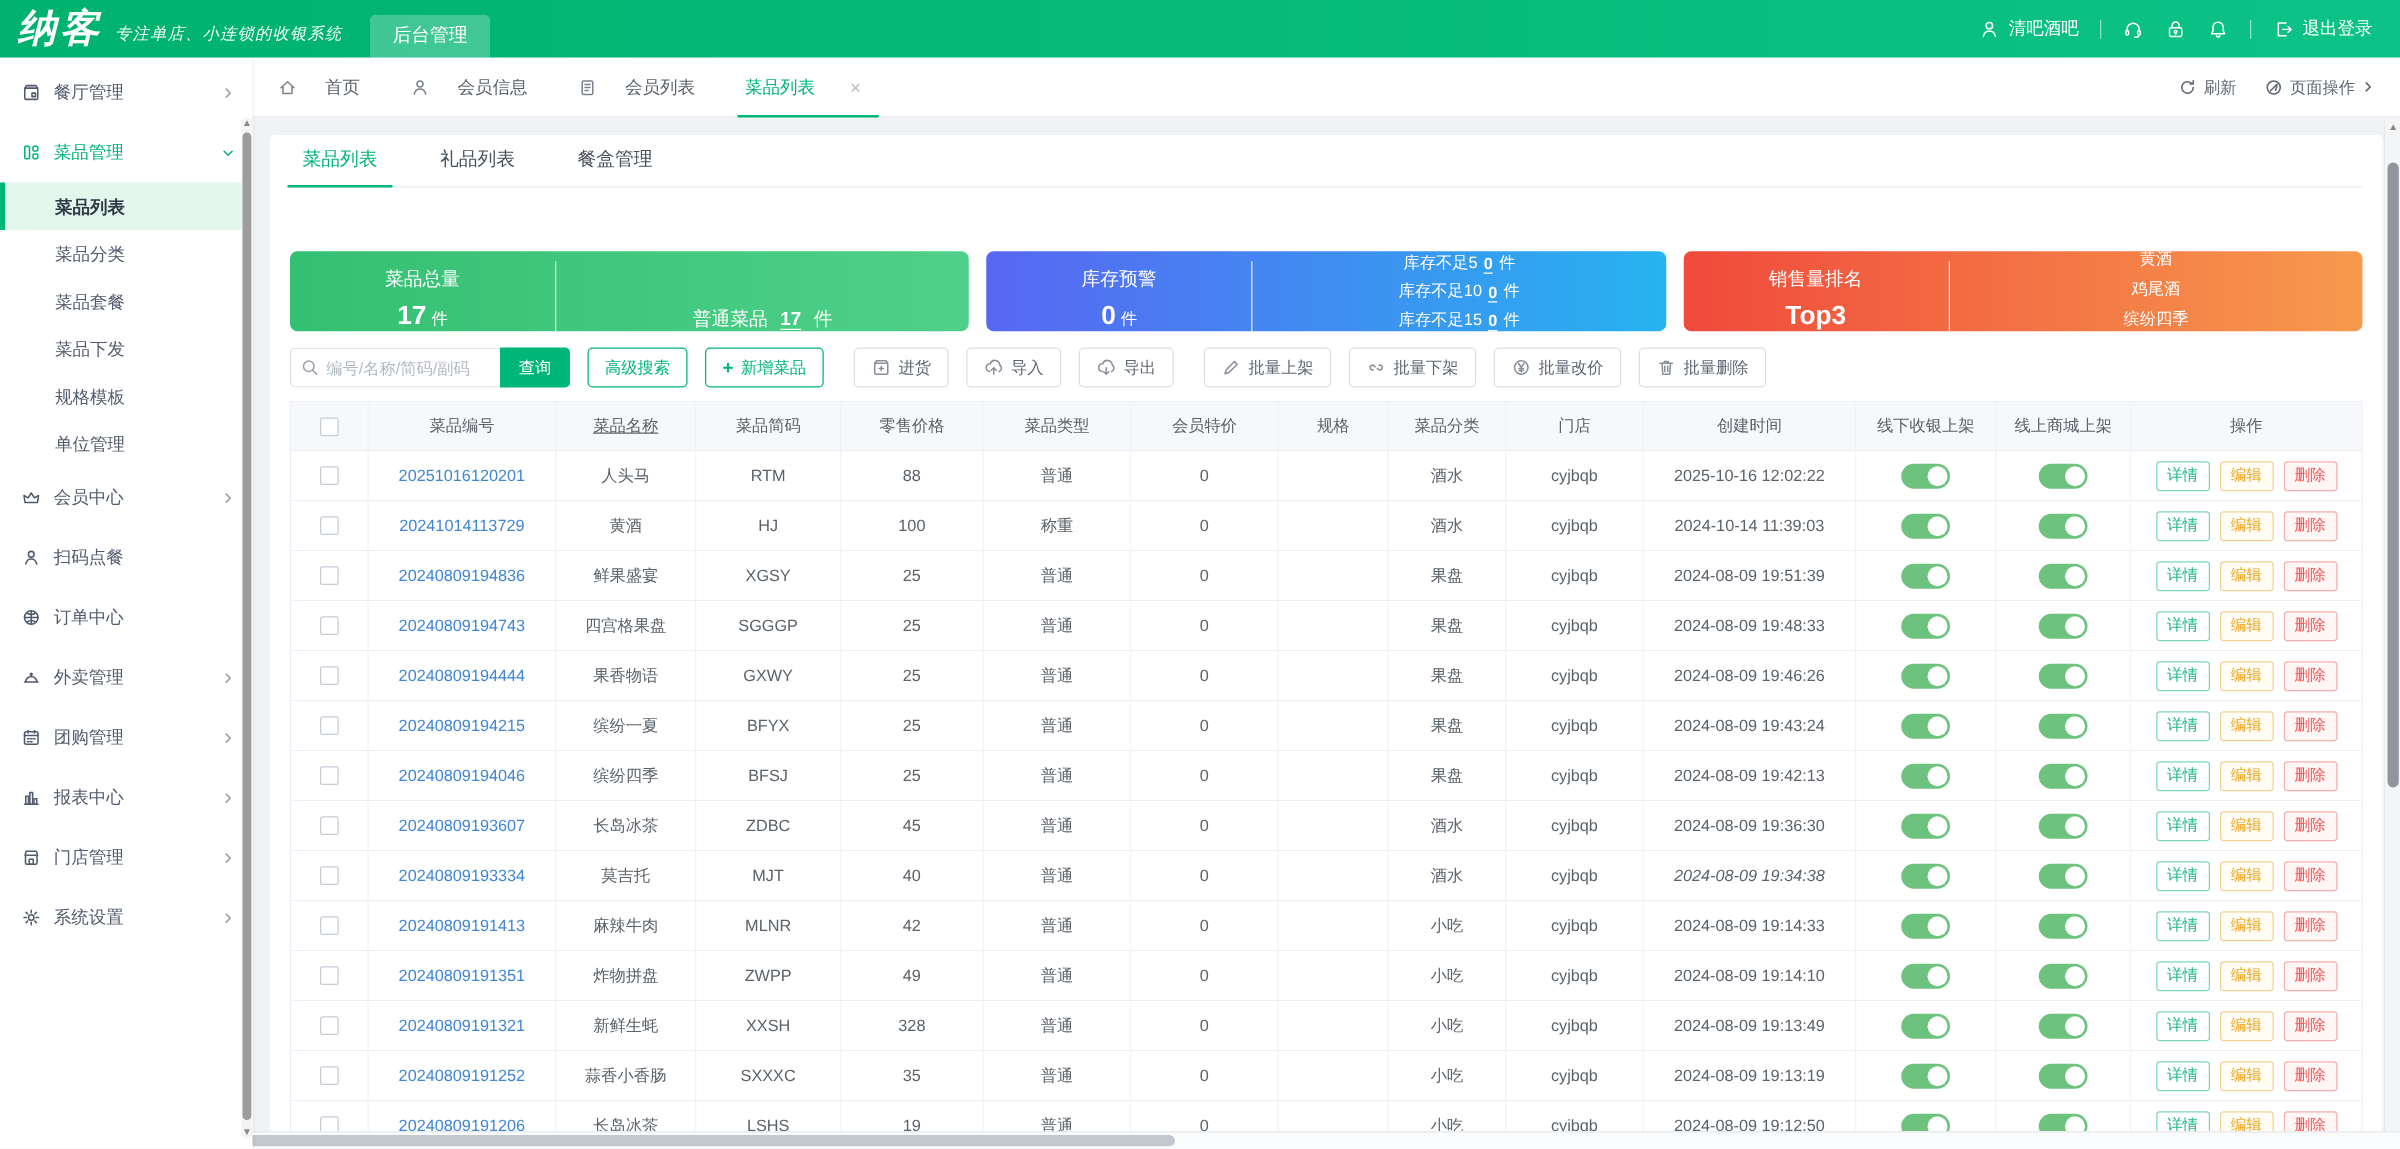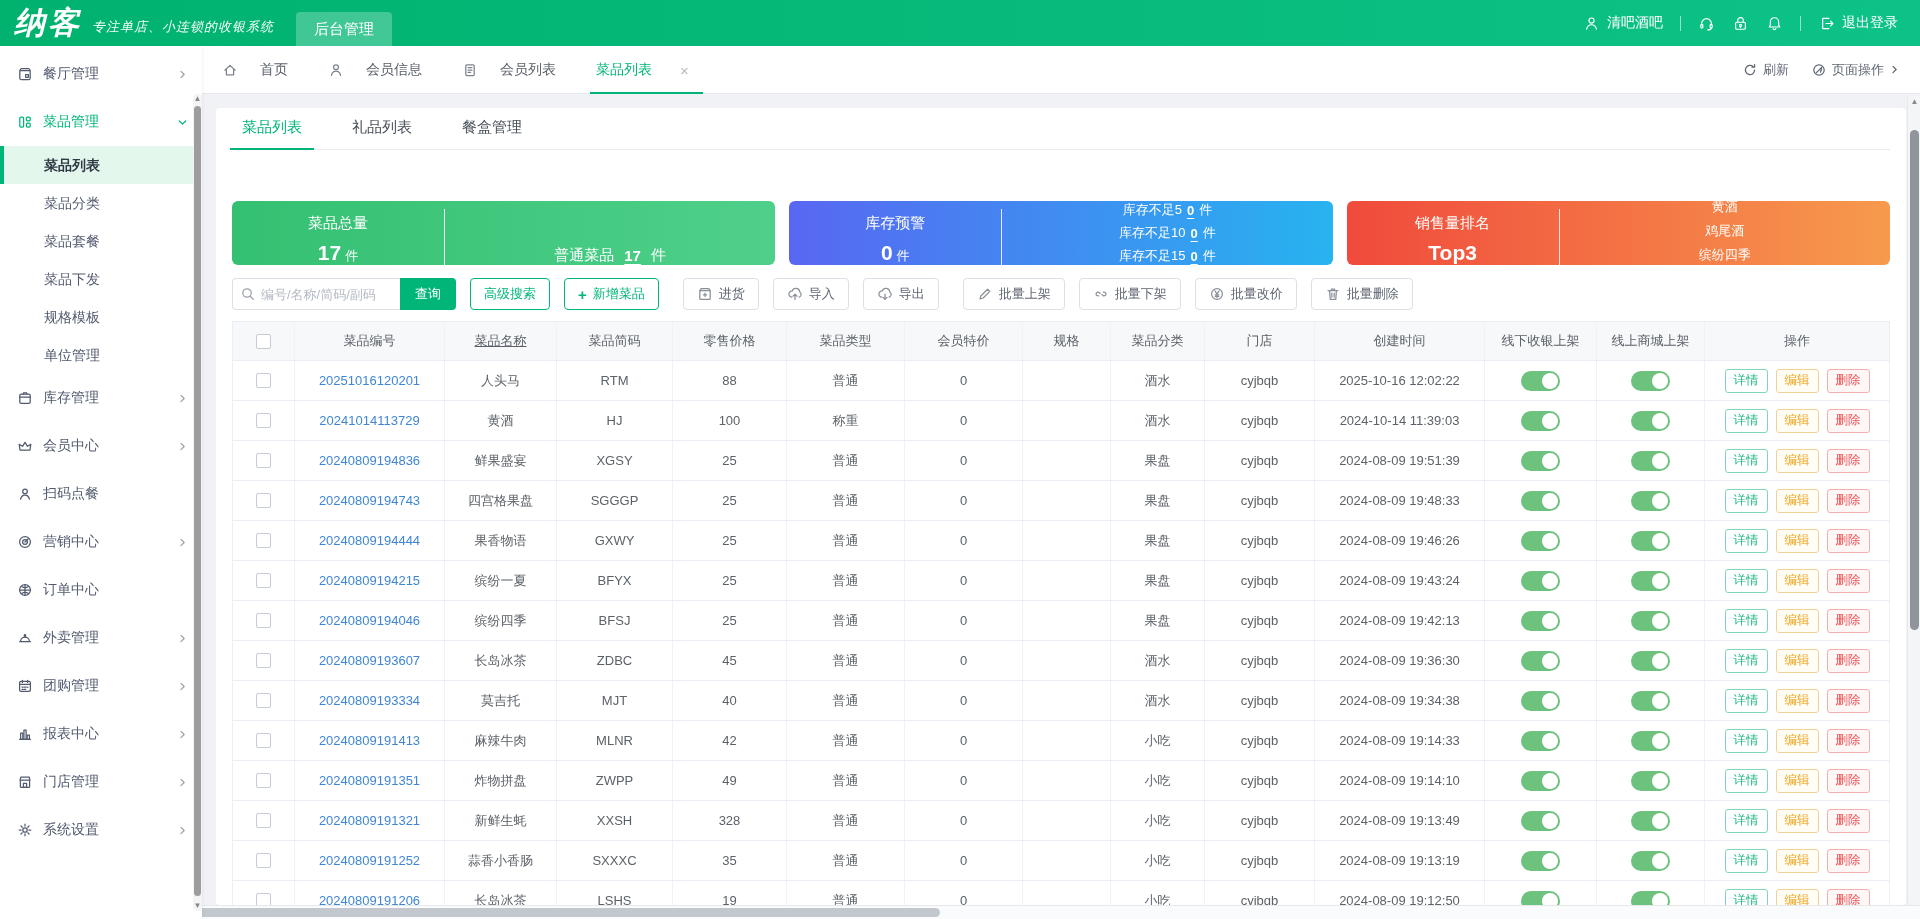--- a/index.html
+++ b/index.html
@@ -202,67 +202,38 @@
       </div>
       <div class="side-sub-item active">菜品列表</div>
       <div class="side-sub-item">菜品分类</div>
       <div class="side-sub-item">菜品套餐</div>
       <div class="side-sub-item">菜品下发</div>
       <div class="side-sub-item">规格模板</div>
       <div class="side-sub-item">单位管理</div>
       <div class="side-item">
         <span class="ico">
           <svg viewBox="0 0 16 16">
-            <rect x="2.8" y="4.2" width="10.4" height="9.2" rx="1.4"></rect>
-            <path d="M2.8 7.2h10.4M6.4 4.2V2.8h3.2v1.4"></path>
-          </svg>
-        </span>
-        <span class="lbl">库存管理</span>
-        <span class="ico chev">
-          <svg viewBox="0 0 16 16">
-            <path d="M5.8 3.4L10.4 8l-4.6 4.6"></path>
-          </svg>
-        </span>
-      </div>
-      <div class="side-item">
-        <span class="ico">
-          <svg viewBox="0 0 16 16">
             <path d="M3 12h10M3 12L2.2 6.4l3.3 1.9L8 4.4l2.5 3.9 3.3-1.9L13 12z"></path>
           </svg>
         </span>
         <span class="lbl">会员中心</span>
         <span class="ico chev">
           <svg viewBox="0 0 16 16">
             <path d="M5.8 3.4L10.4 8l-4.6 4.6"></path>
           </svg>
         </span>
       </div>
       <div class="side-item">
         <span class="ico">
           <svg viewBox="0 0 16 16">
             <circle cx="8" cy="5.4" r="2.3"></circle>
             <path d="M3.6 13.2c.6-2.7 2.2-4 4.4-4s3.8 1.3 4.4 4"></path>
           </svg>
         </span>
         <span class="lbl">扫码点餐</span>
-      </div>
-      <div class="side-item">
-        <span class="ico">
-          <svg viewBox="0 0 16 16">
-            <circle cx="8" cy="8" r="5.4"></circle>
-            <circle cx="8" cy="8" r="2.4"></circle>
-            <path d="M8 8l3.2-3.2"></path>
-          </svg>
-        </span>
-        <span class="lbl">营销中心</span>
-        <span class="ico chev">
-          <svg viewBox="0 0 16 16">
-            <path d="M5.8 3.4L10.4 8l-4.6 4.6"></path>
-          </svg>
-        </span>
       </div>
       <div class="side-item">
         <span class="ico">
           <svg viewBox="0 0 16 16">
             <circle cx="8" cy="8" r="5.4"></circle>
             <path d="M2.6 8h10.8M8 2.6v10.8"></path>
             <path d="M4.6 4.4c2 1.4 4.8 1.4 6.8 0M4.6 11.6c2-1.4 4.8-1.4 6.8 0"></path>
           </svg>
         </span>
         <span class="lbl">订单中心</span>
@@ -781,21 +752,21 @@
             </div>
             <div class="tcell code" style="width: 150px;">20240809193334</div>
             <div class="tcell" style="width: 112px;">莫吉托</div>
             <div class="tcell" style="width: 116px;">MJT</div>
             <div class="tcell" style="width: 114px;">40</div>
             <div class="tcell" style="width: 118px;">普通</div>
             <div class="tcell" style="width: 118px;">0</div>
             <div class="tcell" style="width: 88px;"></div>
             <div class="tcell" style="width: 94px;">酒水</div>
             <div class="tcell" style="width: 110px;">cyjbqb</div>
-            <div class="tcell" style="width: 170px;">2024-08-09 19:34:38</div>
+            <div class="tcell" style="width: 170px; font-style: italic;">2024-08-09 19:34:38</div>
             <div class="tcell" style="width: 112px;">
               <span class="toggle"></span>
             </div>
             <div class="tcell" style="width: 108px;">
               <span class="toggle"></span>
             </div>
             <div class="tcell" style="flex: 1 1 0%;">
               <button class="abtn detail">详情</button>
               <button class="abtn edit">编辑</button>
               <button class="abtn del">删除</button>

